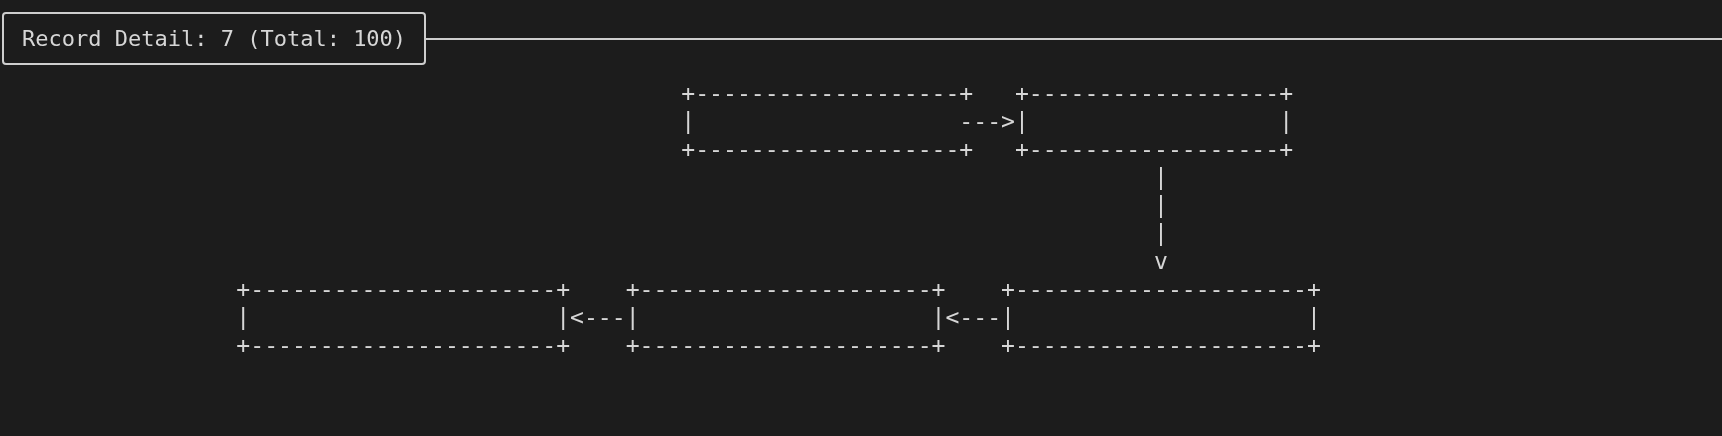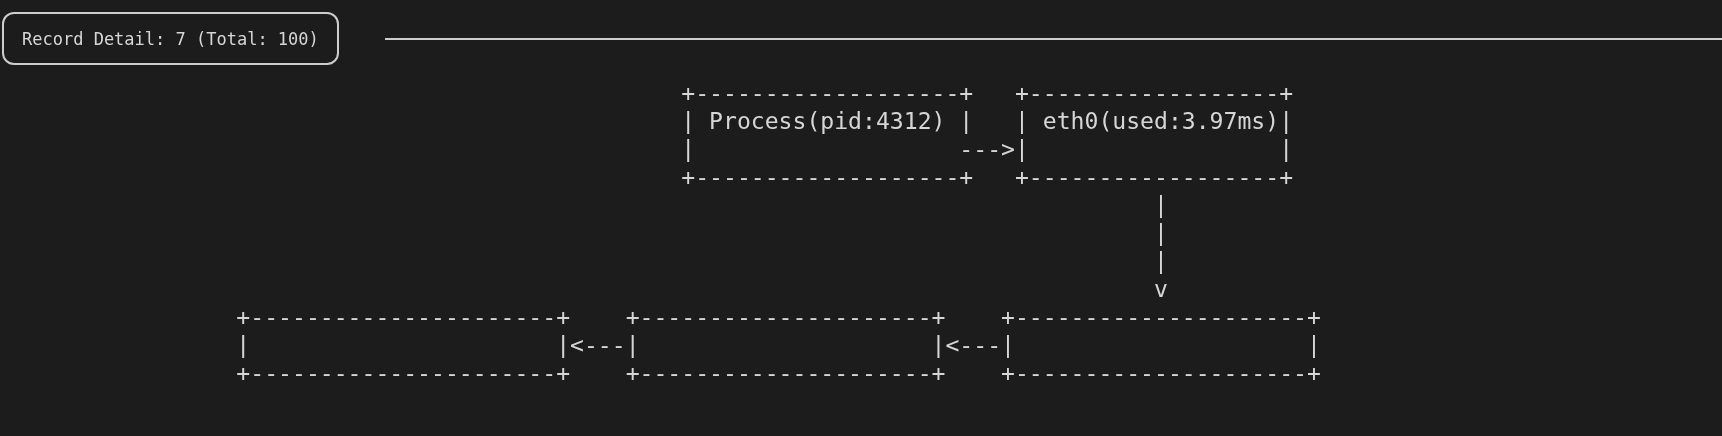--- a/index.html
+++ b/index.html
@@ -16,25 +16,25 @@
     font-family: "DejaVu Sans Mono", monospace;
     color: #d6d6d6;
   }
   .title-tab {
     position: absolute;
     left: 2px;
     top: 12px;
     height: 53px;
     box-sizing: border-box;
     border: 2px solid #cdcdcd;
-    border-radius: 12px;
+    border-radius: 4px;
     display: flex;
     align-items: center;
     padding: 0 18px;
-    font-size: 17px;
+    font-size: 22px;
     white-space: pre;
     background: #1c1c1c;
     z-index: 2;
   }
   .header-rule {
     position: absolute;
     left: 385px;
     right: 0;
     top: 38px;
     height: 2px;
@@ -58,21 +58,20 @@
 <body>
 
 <div id="screen">
   <div class="title-tab">
     <span>Record Detail: 7 (Total: 100)</span>
   </div>
   <div class="header-rule"></div>
 
   <div class="diagram">
     <div class="diagram-line">                                                 +-------------------+   +------------------+</div>
-    <div class="diagram-line">                                                 | Process(pid:4312) |   | eth0(used:3.97ms)|</div>
     <div class="diagram-line">                                                 |                   ---&gt;|                  |</div>
     <div class="diagram-line">                                                 +-------------------+   +------------------+</div>
     <div class="diagram-line">                                                                                   |</div>
     <div class="diagram-line">                                                                                   |</div>
     <div class="diagram-line">                                                                                   |</div>
     <div class="diagram-line">                                                                                   v</div>
     <div class="diagram-line">                 +----------------------+    +---------------------+    +---------------------+</div>
     <div class="diagram-line">                 |                      |&lt;---|                     |&lt;---|                     |</div>
     <div class="diagram-line">                 +----------------------+    +---------------------+    +---------------------+</div>
   </div>

